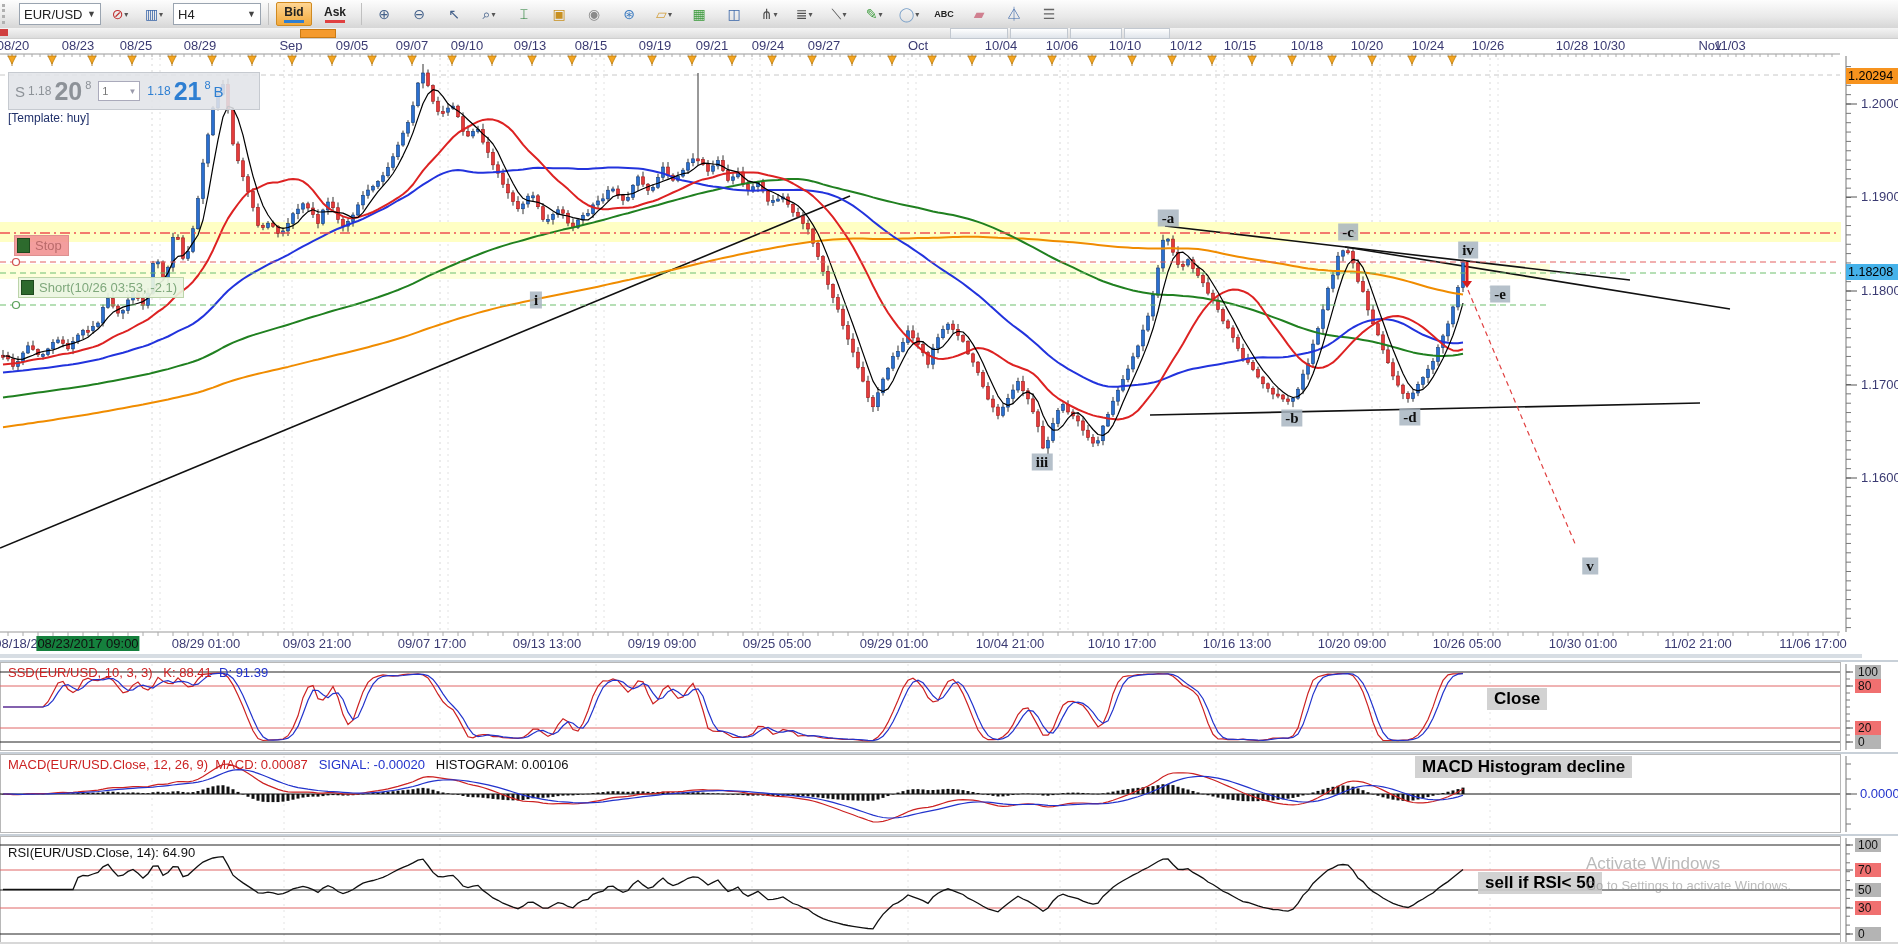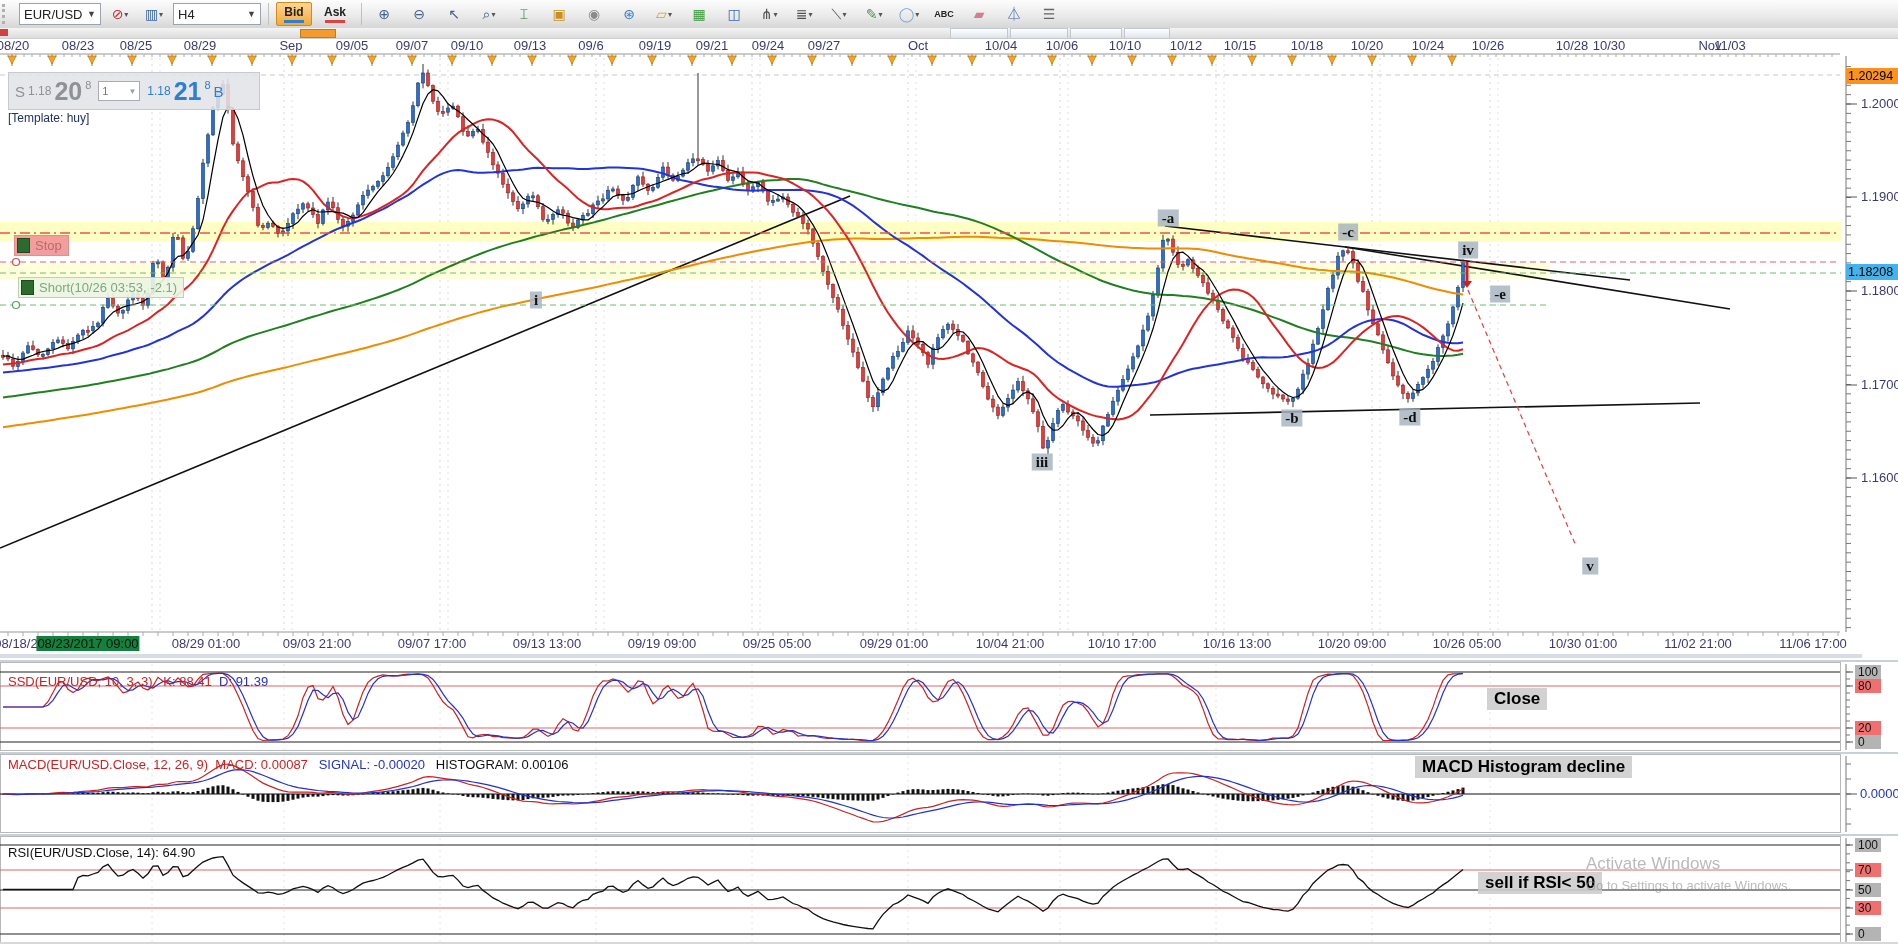--- a/index.html
+++ b/index.html
@@ -186,21 +186,21 @@
   <div id="topaxis" class="axisrow">
       <span class="axlabel" style="left: 13px;">08/20</span>
       <span class="axlabel" style="left: 78px;">08/23</span>
       <span class="axlabel" style="left: 136px;">08/25</span>
       <span class="axlabel" style="left: 200px;">08/29</span>
       <span class="axlabel" style="left: 291px;">Sep</span>
       <span class="axlabel" style="left: 352px;">09/05</span>
       <span class="axlabel" style="left: 412px;">09/07</span>
       <span class="axlabel" style="left: 467px;">09/10</span>
       <span class="axlabel" style="left: 530px;">09/13</span>
-      <span class="axlabel" style="left: 591px;">09/6</span>
+      <span class="axlabel" style="left: 591px;">08/15</span>
       <span class="axlabel" style="left: 655px;">09/19</span>
       <span class="axlabel" style="left: 712px;">09/21</span>
       <span class="axlabel" style="left: 768px;">09/24</span>
       <span class="axlabel" style="left: 824px;">09/27</span>
       <span class="axlabel" style="left: 918px;">Oct</span>
       <span class="axlabel" style="left: 1001px;">10/04</span>
       <span class="axlabel" style="left: 1062px;">10/06</span>
       <span class="axlabel" style="left: 1125px;">10/10</span>
       <span class="axlabel" style="left: 1186px;">10/12</span>
       <span class="axlabel" style="left: 1240px;">10/15</span>
@@ -1444,21 +1444,21 @@
           <line x1="1846" y1="691" x2="1850" y2="691" stroke="#777" stroke-width="1"></line>
           <line x1="1846" y1="698" x2="1850" y2="698" stroke="#777" stroke-width="1"></line>
           <line x1="1846" y1="705" x2="1850" y2="705" stroke="#777" stroke-width="1"></line>
           <line x1="1846" y1="712" x2="1850" y2="712" stroke="#777" stroke-width="1"></line>
           <line x1="1846" y1="719" x2="1850" y2="719" stroke="#777" stroke-width="1"></line>
           <line x1="1846" y1="726" x2="1850" y2="726" stroke="#777" stroke-width="1"></line>
           <line x1="1846" y1="733" x2="1850" y2="733" stroke="#777" stroke-width="1"></line>
           <line x1="1846" y1="740" x2="1850" y2="740" stroke="#777" stroke-width="1"></line>
         </g>
       </svg>
-    <div class="ph" style="top:12px;">
+    <div class="ph" style="top:3px;">
       <span class="red">SSD(EUR/USD, 10, 3, 3)</span>&nbsp;&nbsp;
       <span class="red">K: 88.41</span>&nbsp;
       <span class="blue">D: 91.39</span>
     </div>
     <div class="anno" style="left:1487px;top:26px;">Close</div>
   </div>
 
   <div id="macd" class="panel">
     <svg id="macdsvg" width="1898" height="80">
         <g transform="translate(0,-752)">

